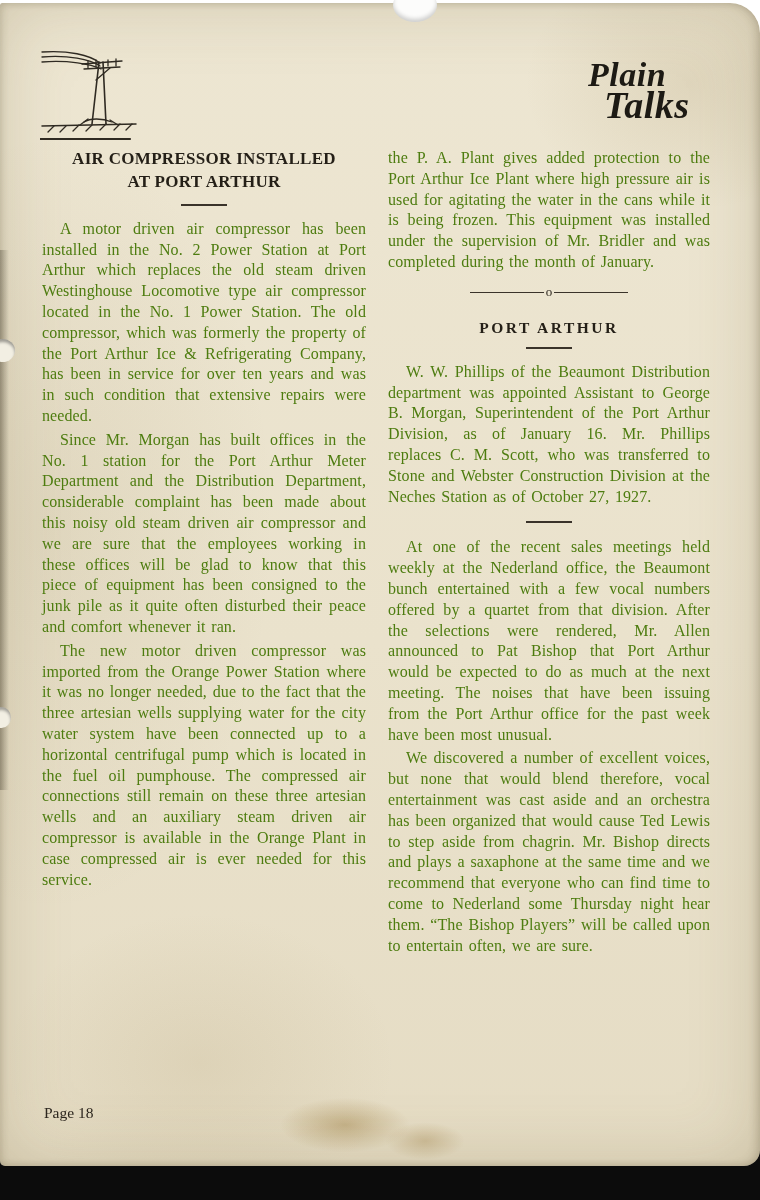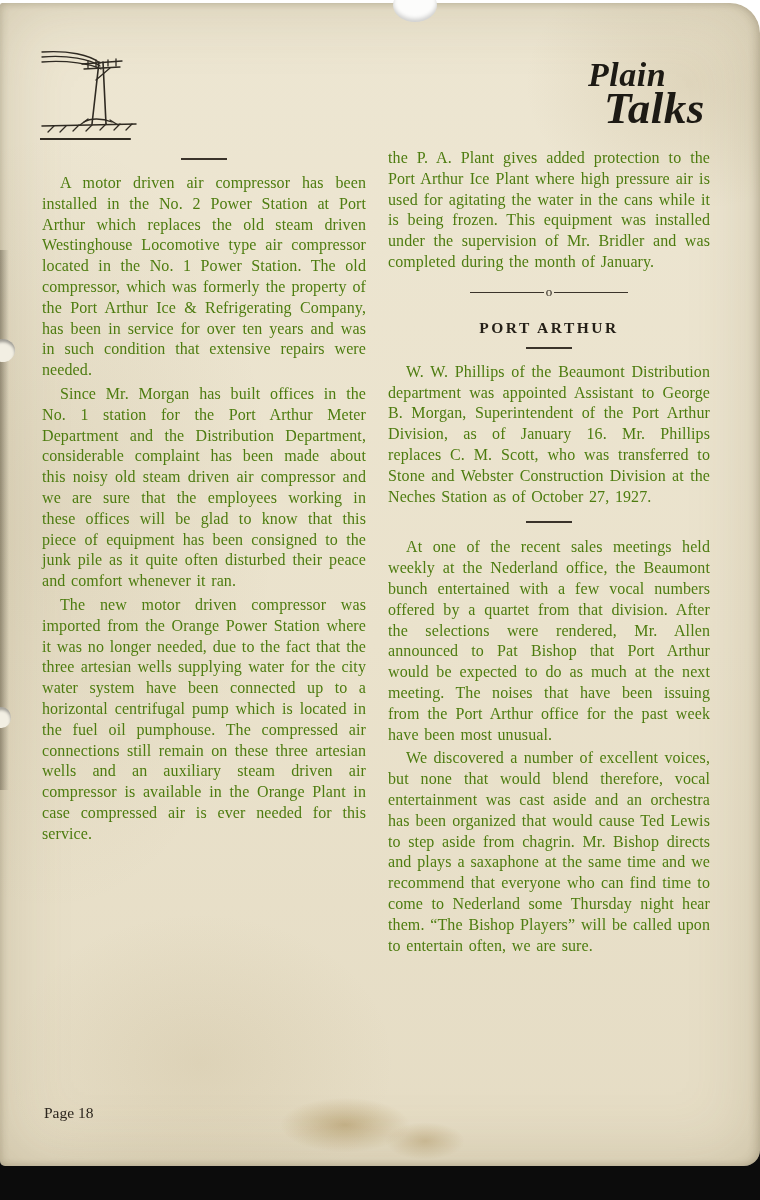--- a/index.html
+++ b/index.html
@@ -78,21 +78,21 @@
   .masthead {
     position: absolute; right: 42px; top: 58px;
     width: 130px;
     z-index: 2;
     color: #1d1a14;
     font-family: Liberation Serif, serif;
     font-style: italic;
     font-weight: bold;
   }
   .masthead-line1 { font-size: 34px; line-height: 1; letter-spacing: 0.5px; }
-  .masthead-line2 { font-size: 45px; line-height: 1; margin-top: -6px; margin-left: 16px; letter-spacing: 0.5px; }
+  .masthead-line2 { font-size: 38px; line-height: 1; margin-top: -6px; margin-left: 16px; letter-spacing: 0.5px; }
 
   
   .col {
     position: absolute; top: 148px;
     width: 324px;
     z-index: 2;
     color: #2c261e;
   }
   .col-left  { left: 42px; }
   .col-right { left: 388px; width: 322px; }
@@ -196,20 +196,24 @@
 
   <path d="M0,93 L90,93" stroke-width="2.2"></path>
 </svg>
 
 <div class="masthead">
   <div class="masthead-line1">Plain</div>
   <div class="masthead-line2">Talks</div>
 </div>
 
 <div class="col col-left">
+  <h2 class="article-title">
+    <span class="title-line">AIR COMPRESSOR INSTALLED</span>
+    <span class="title-line">AT PORT ARTHUR</span>
+  </h2>
   <div class="rule-short"></div>
   <p class="body-text indent">A motor driven air compressor has been installed in the No. 2 Power Station at Port Arthur which replaces the old steam driven Westinghouse Locomotive type air compressor located in the No. 1 Power Station. The old compressor, which was formerly the property of the Port Arthur Ice &amp; Refrigerating Company, has been in service for over ten years and was in such condition that extensive repairs were needed.</p>
   <p class="body-text indent">Since Mr. Morgan has built offices in the No. 1 station for the Port Arthur Meter Department and the Distribution Department, considerable complaint has been made about this noisy old steam driven air compressor and we are sure that the employees working in these offices will be glad to know that this piece of equipment has been consigned to the junk pile as it quite often disturbed their peace and comfort whenever it ran.</p>
   <p class="body-text indent">The new motor driven compressor was imported from the Orange Power Station where it was no longer needed, due to the fact that the three artesian wells supplying water for the city water system have been connected up to a horizontal centrifugal pump which is located in the fuel oil pumphouse. The compressed air connections still remain on these three artesian wells and an auxiliary steam driven air compressor is available in the Orange Plant in case compressed air is ever needed for this service.</p>
 </div>
 
 <div class="col col-right">
   <p class="body-text">the P. A. Plant gives added protection to the Port Arthur Ice Plant where high pressure air is used for agitating the water in the cans while it is being frozen. This equipment was installed under the supervision of Mr. Bridler and was completed during the month of January.</p>
 
   <div class="divider-o">

